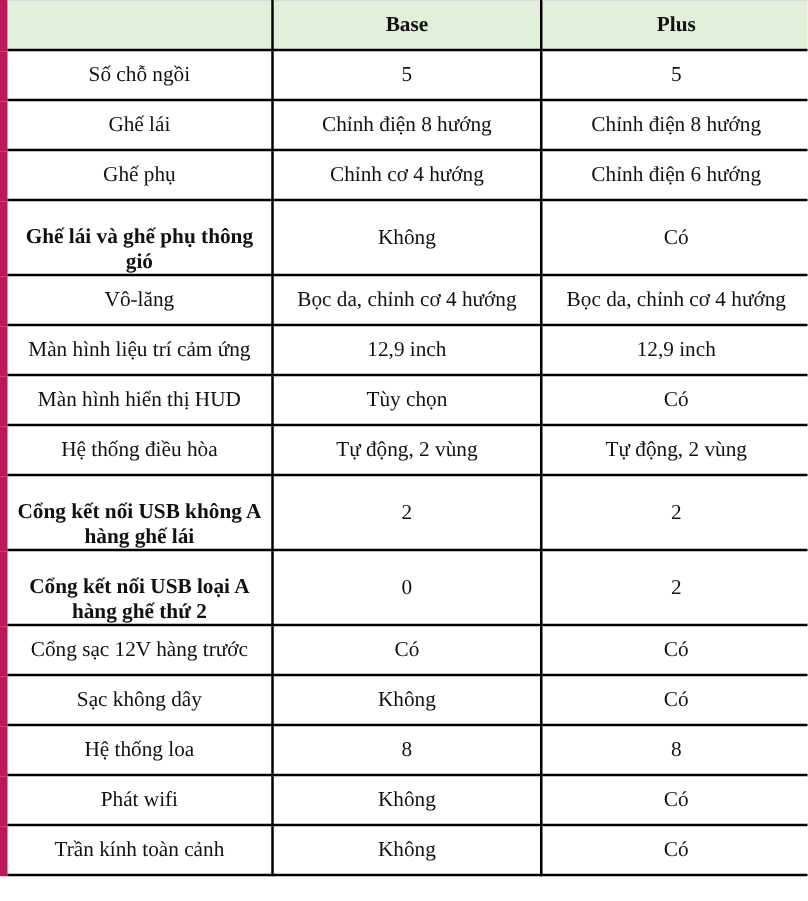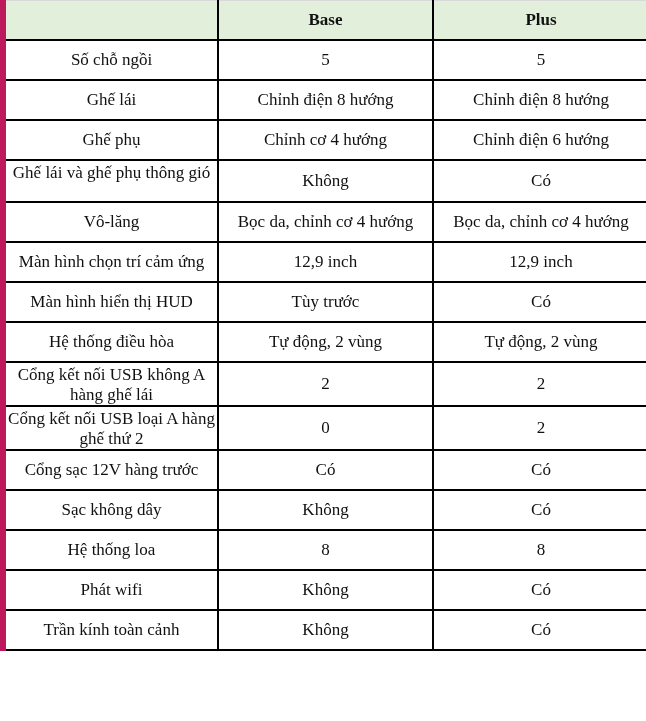--- a/index.html
+++ b/index.html
@@ -19,21 +19,21 @@
   table.spec td, table.spec th {
     height:38px;
     border:2px solid #000000;
     text-align:center;
     vertical-align:middle;
     padding:0 2px;
     overflow:hidden;
     line-height:20px;
     white-space:nowrap;
   }
-  table.spec td.wrap { white-space:normal; line-height:20px; padding-top:2px; vertical-align:top; }
+  table.spec td.wrap { white-space:normal; line-height:20px; padding-top:18px; vertical-align:top;font-weight:bold; }
   table.spec tr:first-child th { border-top:1px solid #d8d8d8; background:#e2efda; font-weight:bold;text-align:center; }
   table.spec tr td:first-child, table.spec tr th:first-child { border-left:6px solid #be185d; }
   table.spec tr td:last-child, table.spec tr th:last-child { border-right:2px solid #222; }
 </style>
 </head>
 <body>
 
 <table class="spec">
   <colgroup>
       <col class="c1">
@@ -65,27 +65,27 @@
     <td class="wrap">Ghế lái và ghế phụ thông gió</td>
     <td>Không</td>
     <td>Có</td>
   </tr>
   <tr>
     <td>Vô-lăng</td>
     <td>Bọc da, chỉnh cơ 4 hướng</td>
     <td>Bọc da, chỉnh cơ 4 hướng</td>
   </tr>
   <tr>
-    <td>Màn hình chọn trí cảm ứng</td>
+    <td>Màn hình liệu trí cảm ứng</td>
     <td>12,9 inch</td>
     <td>12,9 inch</td>
   </tr>
   <tr>
     <td>Màn hình hiển thị HUD</td>
-    <td>Tùy trước</td>
+    <td>Tùy chọn</td>
     <td>Có</td>
   </tr>
   <tr>
     <td>Hệ thống điều hòa</td>
     <td>Tự động, 2 vùng</td>
     <td>Tự động, 2 vùng</td>
   </tr>
   <tr>
     <td class="wrap">Cổng kết nối USB không A hàng ghế lái</td>
     <td>2</td>

